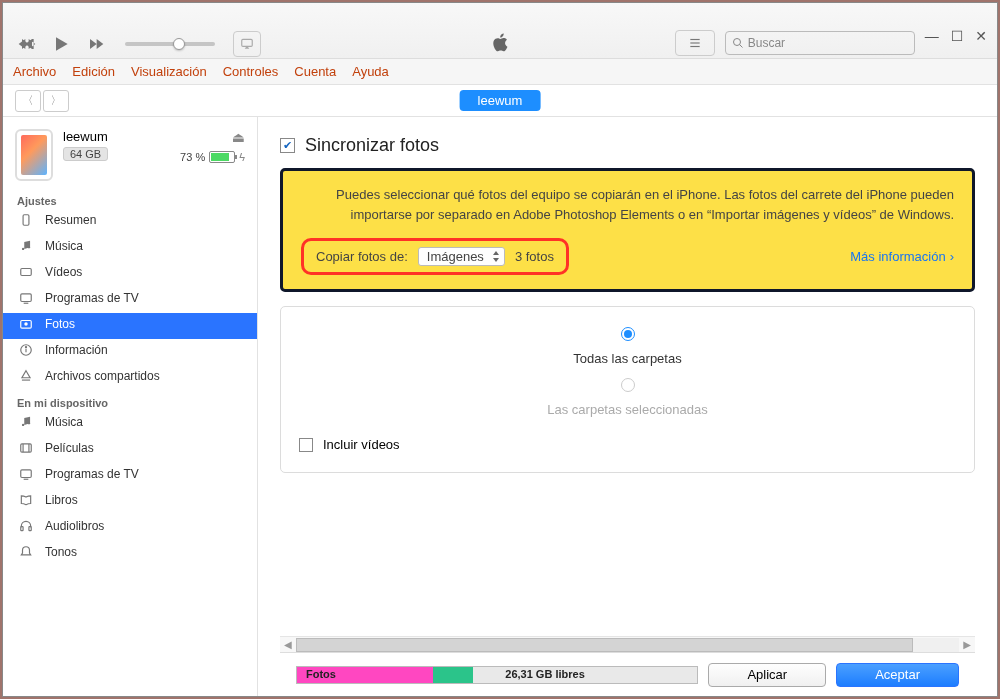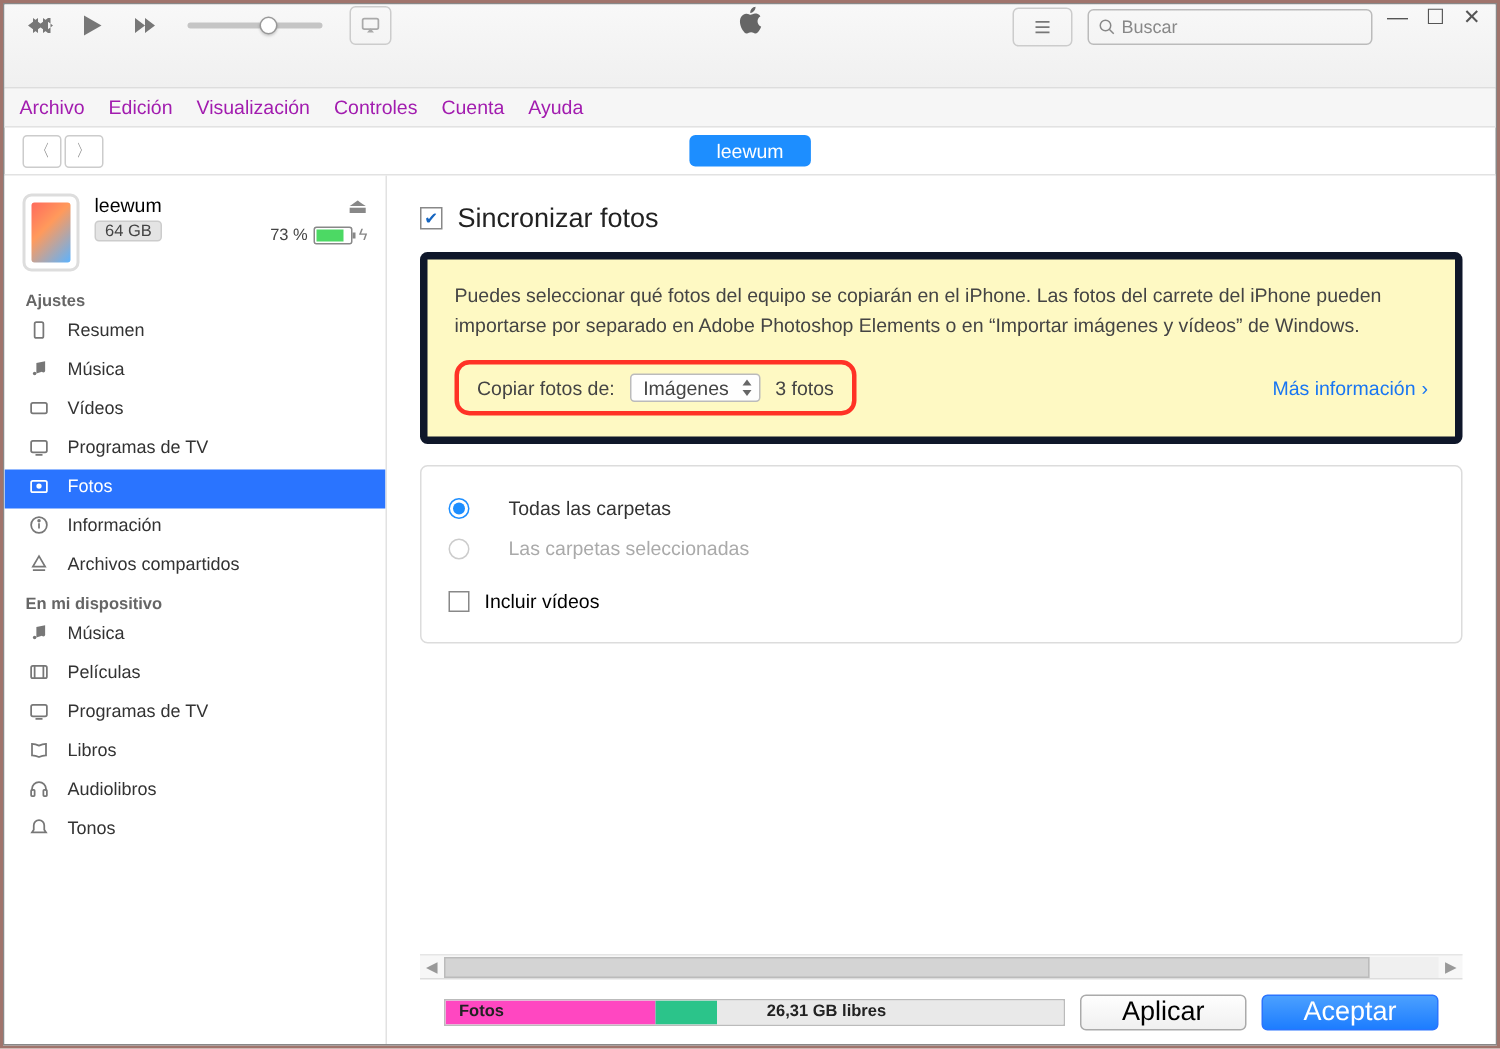--- a/index.html
+++ b/index.html
@@ -1,34 +1,34 @@
 <!DOCTYPE html>
 <html><head>
 <meta charset="utf-8">
 <style>
 * { box-sizing: border-box; margin: 0; padding: 0; font-family: "Segoe UI", Arial, sans-serif; }
 body { background: #a0746c; width: 1000px; height: 699px; overflow: hidden; padding: 2px; }
 .window { background: #fff; width: 996px; height: 695px; border: 1px solid #888; position: relative; display: flex; flex-direction: column; }
-.titlebar { height: 56px; background: linear-gradient(#f8f8f8,#f0f0f0); border-bottom: 1px solid #ddd; display: flex; align-items: flex-start; padding: 0 10px; position: relative; }
+.titlebar { height: 56px; background: linear-gradient(#f8f8f8,#f0f0f0); border-bottom: 1px solid #ddd; display: flex; align-items: flex-end; padding: 0 10px; position: relative; }
 .tb-left { display: flex; align-items: center; gap: 6px; }
 .pbtn { width: 28px; height: 28px; display: flex; align-items: center; justify-content: center; color: #777; }
 .pbtn svg { width: 20px; height: 20px; }
 .volume { width: 90px; height: 4px; margin-left: 10px; }
 .vtrack { width: 100%; height: 4px; background: #c5c5c5; border-radius: 2px; position: relative; }
 .vthumb { position: absolute; left: 48px; top: -4px; width: 12px; height: 12px; border-radius: 50%; background: #fff; border: 1px solid #999; box-shadow: 0 1px 2px rgba(0,0,0,.2); }
 .airplay { width: 28px; height: 26px; border: 1px solid #ccc; border-radius: 4px; margin-left: 12px; display: flex; align-items: center; justify-content: center; color: #aaa; }
 .center-logo { position: absolute; left: 50%; transform: translateX(-50%); color: #666; }
 .center-logo svg { width: 22px; height: 22px; }
 .tb-right { margin-left: auto; display: flex; align-items: center; gap: 10px; }
 .listbtn { width: 40px; height: 26px; border: 1px solid #ccc; border-radius: 4px; display: flex; align-items: center; justify-content: center; color: #777; }
 .search { width: 190px; height: 24px; border: 1px solid #bbb; border-radius: 4px; display: flex; align-items: center; padding: 0 6px; gap: 4px; color: #888; font-size: 12px; }
 .search svg { width: 12px; height: 12px; }
 .winctrl { display: flex; gap: 12px; color: #555; font-size: 14px; padding-bottom: 14px; }
 .winctrl span { cursor: default; }
-.menubar { height: 26px; background: #f6f6f6; border-bottom: 1px solid #e2e2e2; display: flex; align-items: center; padding: 0 10px; font-size: 13px; color: #a21caf; }
+.menubar { height: 26px; background: #f6f6f6; border-bottom: 1px solid #e2e2e2; display: flex; align-items: center; padding: 0 10px; font-size: 13px; color: #c2410c; }
 .menubar .m { margin-right: 16px; }
 .navrow { height: 32px; border-bottom: 1px solid #e2e2e2; display: flex; align-items: center; padding: 0 12px; position: relative; }
 .navbtns { display: flex; gap: 2px; }
 .nb { width: 26px; height: 22px; border: 1px solid #ccc; border-radius: 3px; display: flex; align-items: center; justify-content: center; color: #888; font-size: 11px; }
 .pill { position: absolute; left: 50%; transform: translateX(-50%); background: #1d8eff; color: #fff; border-radius: 4px; padding: 3px 18px; font-size: 13px; }
 .body { flex: 1; display: flex; min-height: 0; }
 .sidebar { width: 255px; border-right: 1px solid #e2e2e2; background: #fff; padding-top: 4px; overflow: hidden; }
 .devhdr { display: flex; padding: 8px 12px; align-items: flex-start; gap: 10px; position: relative; }
 .phone-icon { width: 38px; height: 52px; border: 2px solid #ddd; border-radius: 6px; padding: 4px; }
 .phone-screen { width: 100%; height: 100%; border-radius: 2px; background: linear-gradient(135deg, #ff6a5c 0%, #ff9a5c 40%, #5cb3ff 100%); }
@@ -44,47 +44,47 @@
 .section-label { font-size: 11px; font-weight: 600; color: #666; padding: 6px 14px 2px; }
 .slist .item { display: flex; align-items: flex-start; gap: 10px; padding: 4px 14px; font-size: 12px; color: #333; height: 26px; }
 .slist .item.active { background: #2a74ff; color: #fff; }
 .ic { width: 18px; height: 14px; display: flex; align-items: center; justify-content: center; color: #777; }
 .item.active .ic { color: #fff; }
 .ic svg { width: 16px; height: 14px; }
 .main { flex: 1; display: flex; flex-direction: column; background: #fff; padding: 18px 22px 0; }
 .section-title { display: flex; align-items: center; gap: 10px; margin-bottom: 12px; font-size: 18px; color: #222; }
 .cbx { width: 15px; height: 15px; border: 1px solid #888; display: flex; align-items: center; justify-content: center; }
 .cbx.checked:after { content: "✔"; font-size: 11px; color: #1565c0; }
-.panel { border: 5px solid #0f172a; border-radius: 5px; background: #fef9c3; padding: 14px 18px; font-size: 13px; color: #444; margin-bottom: 14px; }
+.panel { border: 3px solid #0f172a; border-radius: 5px; background: #fde047; padding: 14px 18px; font-size: 13px; color: #444; margin-bottom: 14px; text-align: right; }
 .panel .desc { margin-bottom: 14px; line-height: 1.5; }
 .copyrow { display: flex; align-items: center; gap: 10px; position: relative; }
 .highlight { border: 3px solid #ff3226; border-radius: 10px; padding: 6px 12px; display: inline-flex; align-items: center; gap: 10px; }
 .dropdown { border: 1px solid #bbb; background: #fefefe; padding: 1px 20px 1px 8px; border-radius: 3px; font-size: 13px; position: relative; }
 .dropdown:after { content: ""; position: absolute; right: 5px; top: 3px; border-left: 3px solid transparent; border-right: 3px solid transparent; border-bottom: 4px solid #666; }
 .dropdown:before { content: ""; position: absolute; right: 5px; bottom: 3px; border-left: 3px solid transparent; border-right: 3px solid transparent; border-top: 4px solid #666; }
 .moreinfo { margin-left: auto; color: #1976f2; font-size: 13px; display: flex; align-items: center; gap: 4px; }
 .panel2 { border: 1px solid #dcdcdc; border-radius: 5px; padding: 14px 18px; font-size: 13px; }
-.radiorow { display: flex; align-items: center; gap: 26px; padding: 6px 0; color: #333; }
+.radiorow { display: flex; align-items: center; gap: 10px; padding: 6px 0; color: #333; flex-direction: column; }
 .radio { width: 14px; height: 14px; border-radius: 50%; border: 1px solid #888; position: relative; }
 .radio.sel { border-color: #1d8eff; }
 .radio.sel:after { content: ""; position: absolute; inset: 2px; border-radius: 50%; background: #1d8eff; }
 .radio.disabled { border-color: #ccc; }
 .rlabel.disabled { color: #aaa; }
 .chkrow { display: flex; align-items: center; gap: 10px; padding: 6px 0; margin-top: 8px; }
 .chk { width: 14px; height: 14px; border: 1px solid #888; }
 .scrollbar-bot { height: 16px; border-top: 1px solid #e5e5e5; background: #f7f7f7; display: flex; align-items: center; padding: 0 4px; margin-top: auto; }
 .sb-arrow { font-size: 10px; color: #999; }
 .sb-track { flex: 1; height: 14px; margin: 0 4px; background: #f0f0f0; position: relative; }
 .sb-thumb { position: absolute; left: 0; top: 0; height: 14px; width: 93%; background: #d4d4d4; border: 1px solid #bbb; }
 .footer { height: 44px; border-top: 1px solid #ddd; display: flex; align-items: center; padding: 0 16px; gap: 10px; }
 .usagebar { flex: 1; height: 18px; border: 1px solid #bbb; background: #fff; display: flex; overflow: hidden; }
 .useg { height: 100%; }
 .foot-label { position: absolute; font-size: 11px; font-weight: 600; color: #222; pointer-events:none; }
 .footer .barwrap { flex: 1; position: relative; }
-.btn { height: 24px; padding: 0 27px; border: 1px solid #aaa; border-radius: 4px; background: linear-gradient(#fefefe,#f0f0f0); font-size: 18px; }
+.btn { height: 24px; padding: 0 38px; border: 1px solid #aaa; border-radius: 4px; background: linear-gradient(#fefefe,#f0f0f0); font-size: 13px; }
 .btn.primary { background: linear-gradient(#4ba0ff,#1d7dff); color: #fff; border-color: #2a74ff; }
 </style>
 </head>
 <body>
 
 <div class="window">
 
   <div class="titlebar">
     <div class="tb-left">
       <div class="pbtn">

